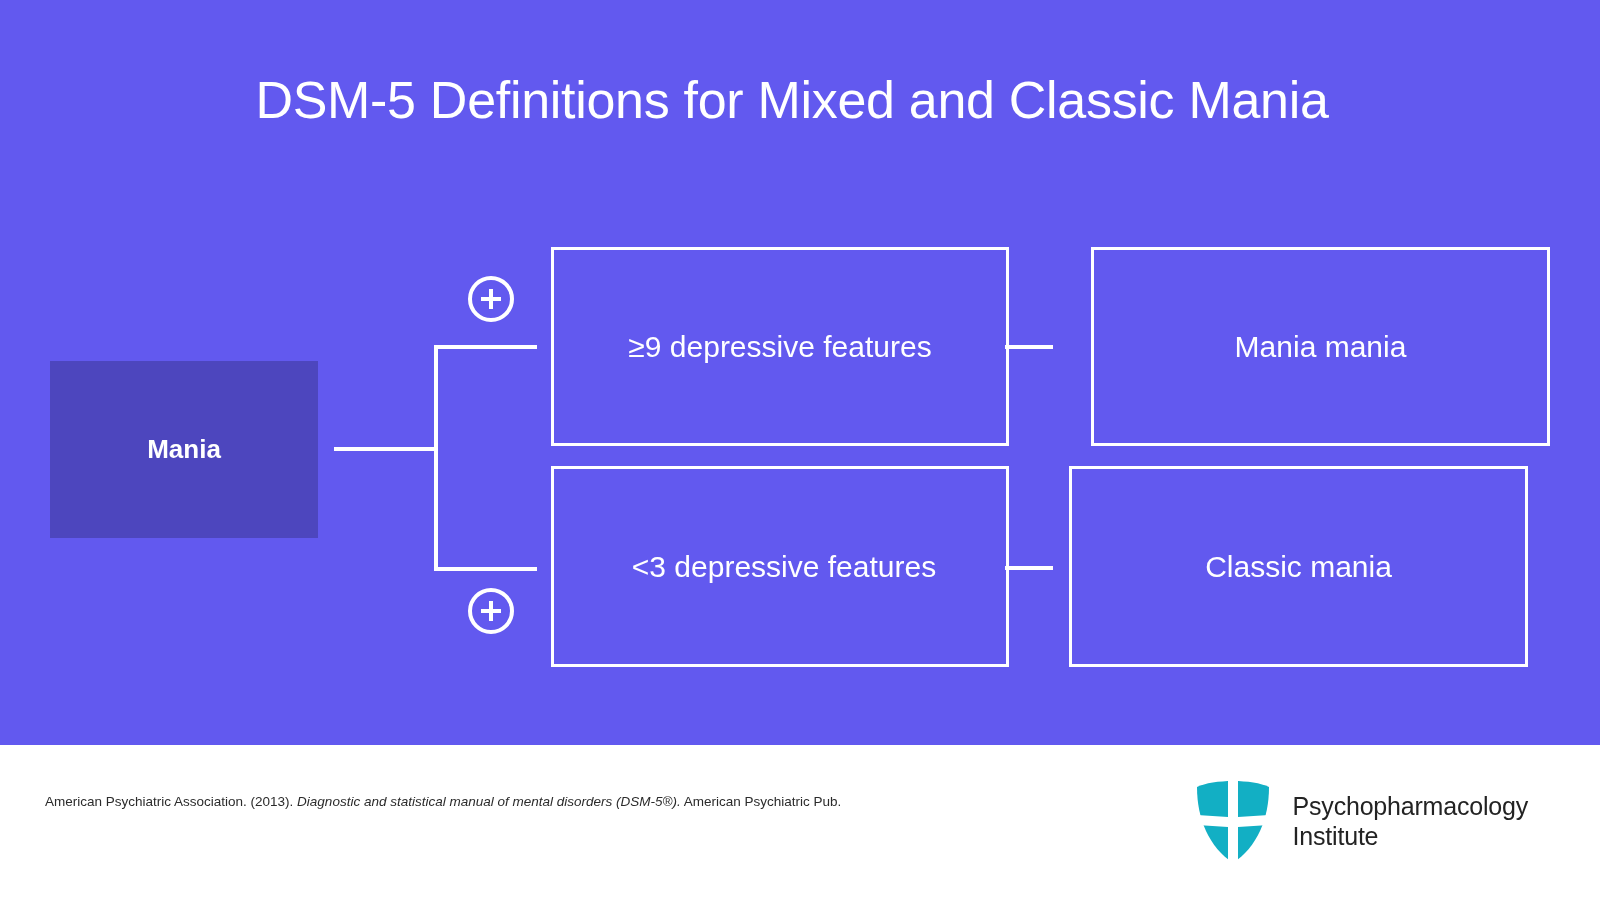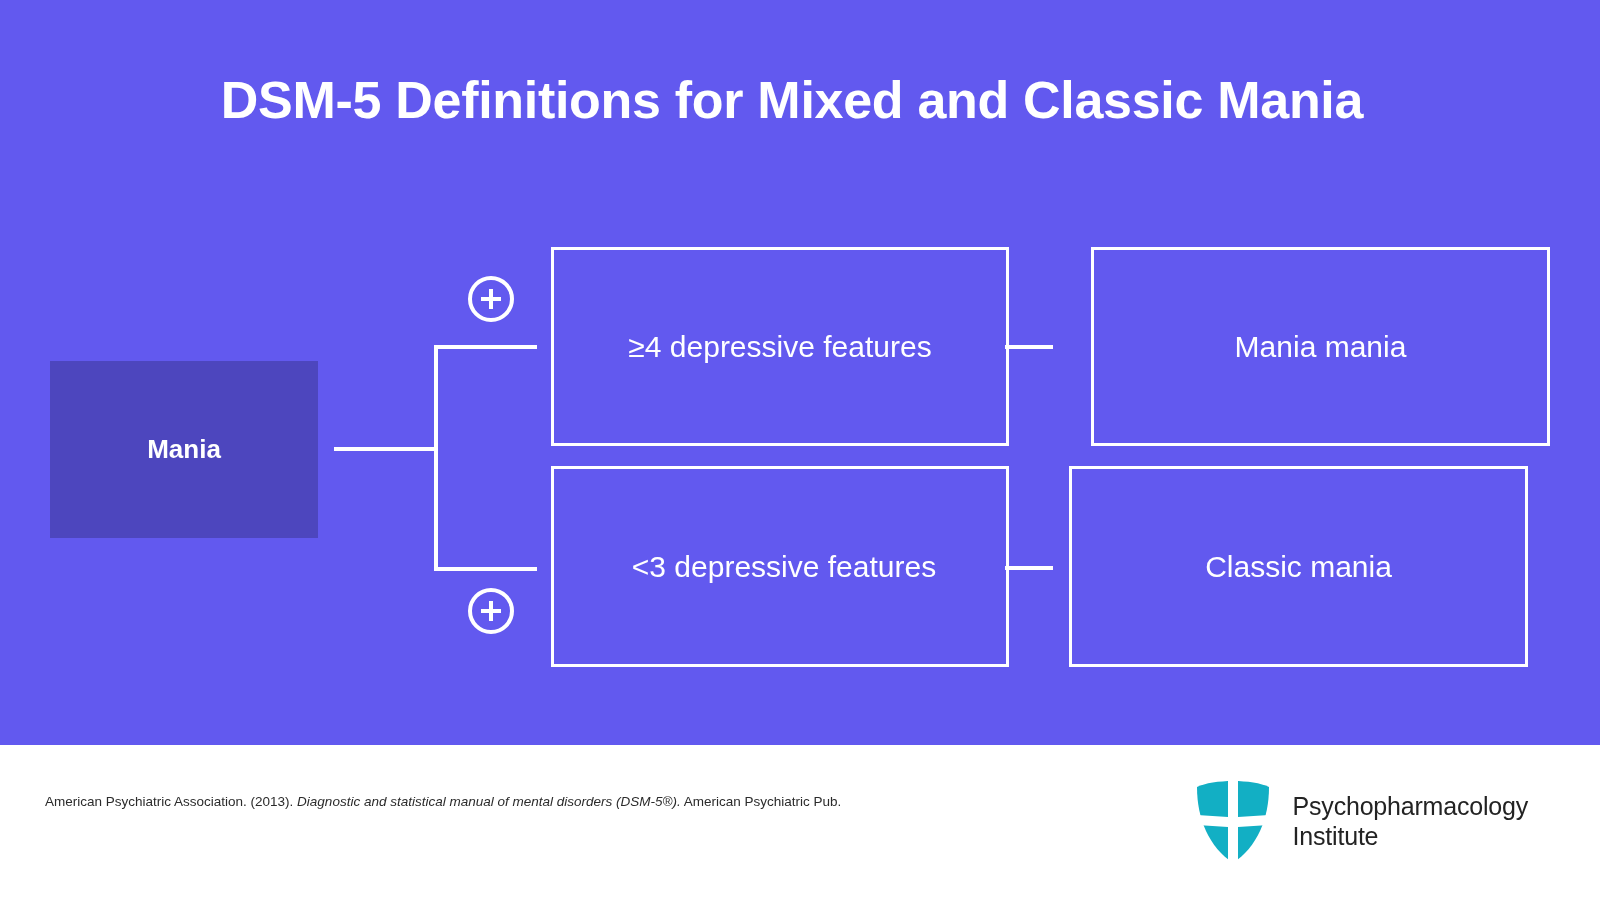--- a/index.html
+++ b/index.html
@@ -27,21 +27,21 @@
     background: #6259ef;
   }
   .slide-title {
     position: absolute;
     left: 0;
     top: 72px;
     width: 1584px;
     text-align: center;
     color: #ffffff;
     font-size: 52px;
-    font-weight: bold;
+    font-weight: normal;
     letter-spacing: -0.3px;
     font-family: "Liberation Sans", sans-serif;
     line-height: 1.1;
   }
 
   
   .diagram {
     position: absolute;
     left: 0;
     top: 0;
@@ -205,21 +205,21 @@
       <div class="line line-h bracket-top"></div>
       <div class="line line-h bracket-bottom"></div>
       <div class="line line-h conn-top-right"></div>
       <div class="line line-h conn-bot-right"></div>
 
       <div class="plus-icon plus-top"></div>
       <div class="plus-icon plus-bottom"></div>
 
       <div class="node node-root">Mania</div>
 
-      <div class="node node-outline node-crit-top">≥4 depressive features</div>
+      <div class="node node-outline node-crit-top">≥9 depressive features</div>
 
       <div class="node node-outline node-crit-bottom">&lt;3 depressive features</div>
 
       <div class="node node-outline node-out-top">Mania mania</div>
 
       <div class="node node-outline node-out-bottom">Classic mania</div>
 
     </div>
   </div>
 

